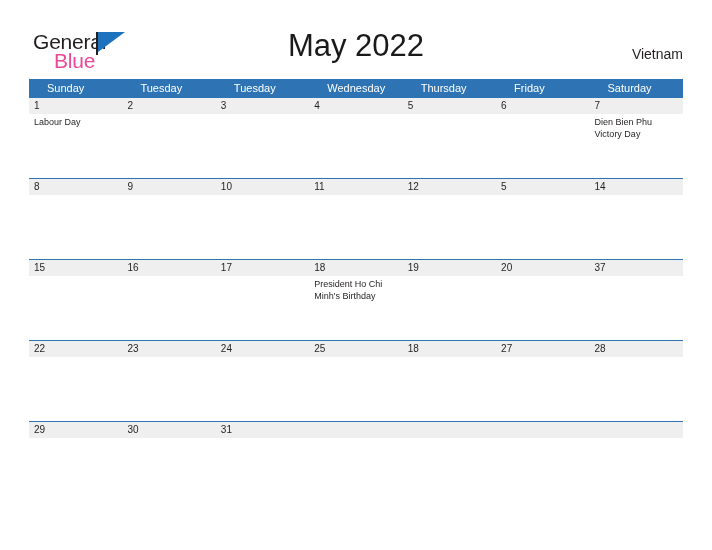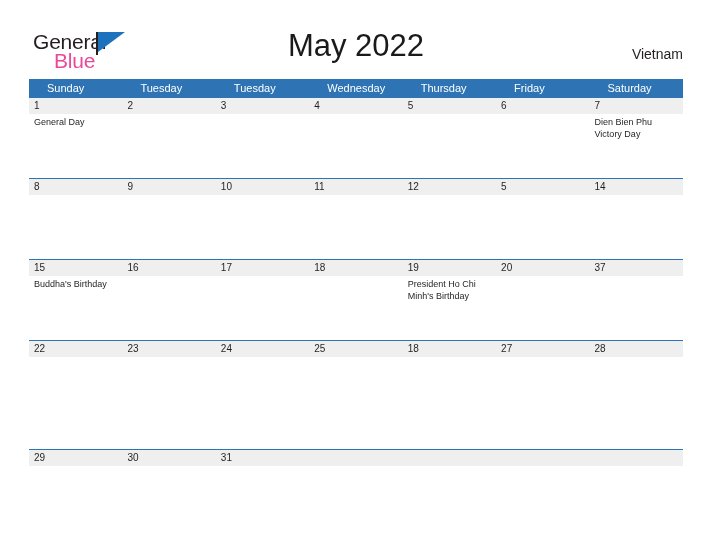--- a/index.html
+++ b/index.html
@@ -124,21 +124,21 @@
     overflow: hidden;
   }
 
   .week-row {
     width: 654px;
     border-top: 1px solid #2e74b5;
     box-sizing: border-box;
     position: relative;
   }
   .week-row.h-tall { height: 81px; }
-  .week-row.h-last { height: 40px; margin-top: 28px; }
+  .week-row.h-last { height: 40px; }
 
   .date-strip {
     display: flex;
     width: 654px;
     height: 16px;
     background: #efefef;
   }
   .date-cell {
     width: 93.428571px;
     height: 16px;
@@ -205,21 +205,21 @@
       <div class="date-cell">1</div>
       <div class="date-cell">2</div>
       <div class="date-cell">3</div>
       <div class="date-cell">4</div>
       <div class="date-cell">5</div>
       <div class="date-cell">6</div>
       <div class="date-cell">7</div>
     </div>
     <div class="event-strip">
       <div class="event-cell">
-          <span class="event-item">General Day</span>
+          <span class="event-item">Labour Day</span>
         </div>
       <div class="event-cell"></div>
       <div class="event-cell"></div>
       <div class="event-cell"></div>
       <div class="event-cell"></div>
       <div class="event-cell"></div>
       <div class="event-cell">
           <span class="event-item">Dien Bien Phu Victory Day</span>
         </div>
     </div>
@@ -250,23 +250,20 @@
     <div class="date-strip">
       <div class="date-cell">15</div>
       <div class="date-cell">16</div>
       <div class="date-cell">17</div>
       <div class="date-cell">18</div>
       <div class="date-cell">19</div>
       <div class="date-cell">20</div>
       <div class="date-cell">37</div>
     </div>
     <div class="event-strip">
-      <div class="event-cell">
-          <span class="event-item">Buddha's Birthday</span>
-        </div>
       <div class="event-cell"></div>
       <div class="event-cell"></div>
       <div class="event-cell"></div>
       <div class="event-cell">
           <span class="event-item">President Ho Chi Minh's Birthday</span>
         </div>
       <div class="event-cell"></div>
       <div class="event-cell"></div>
     </div>
   </div>

